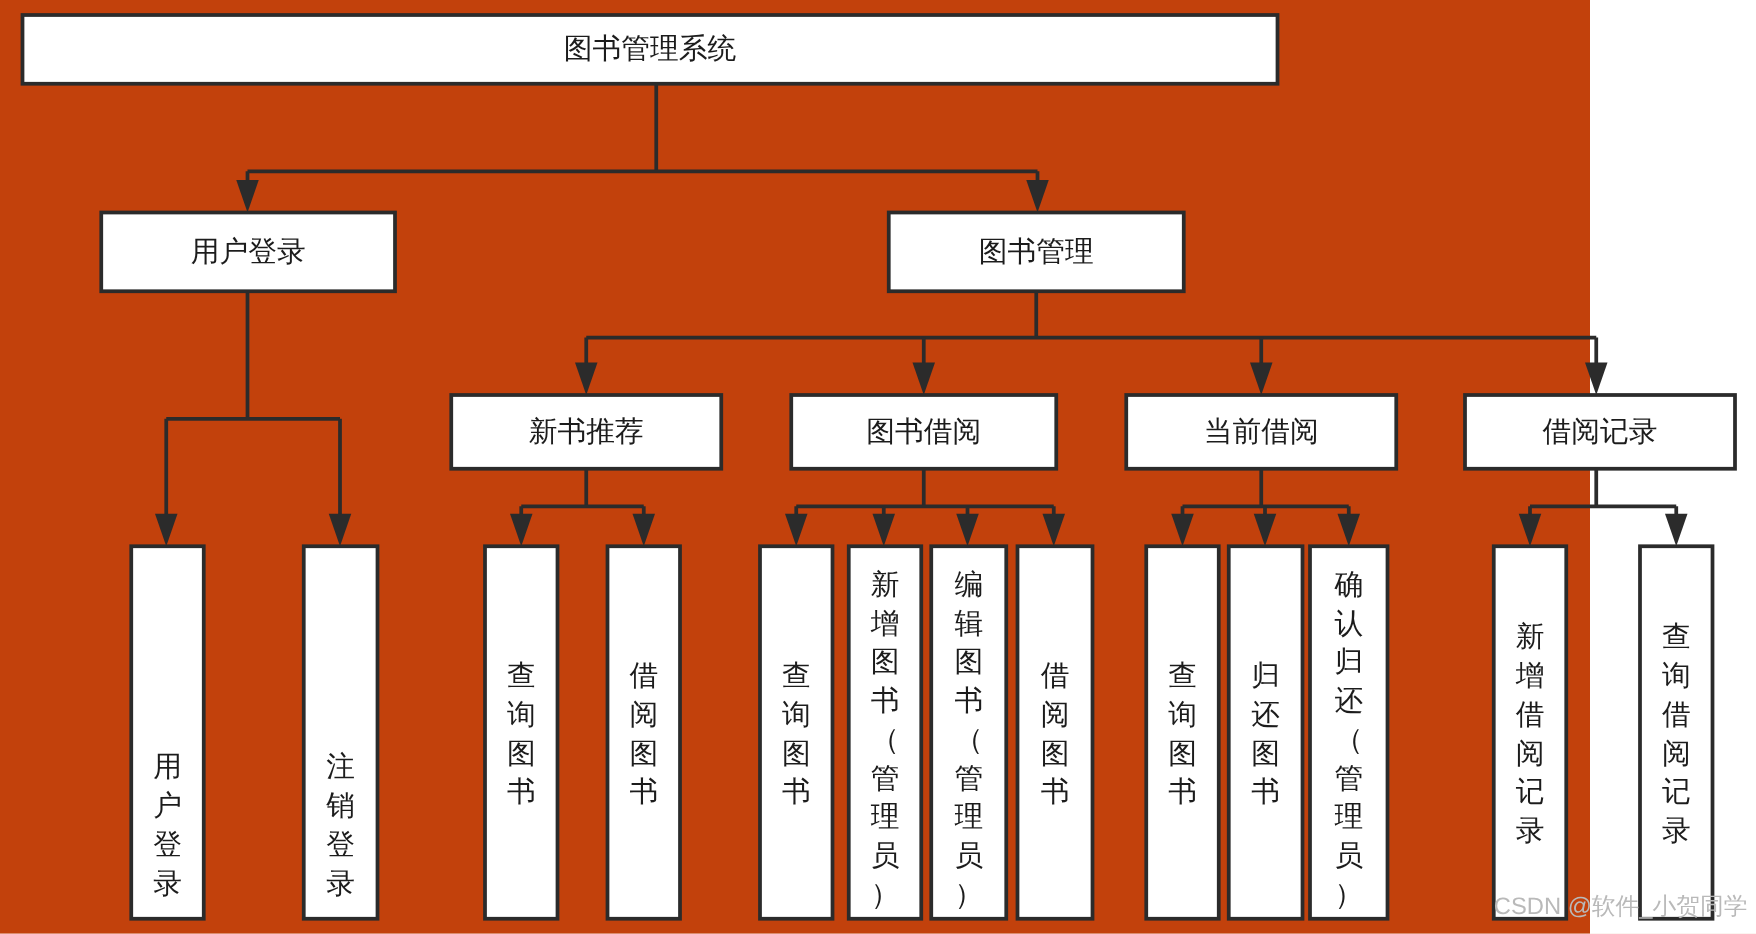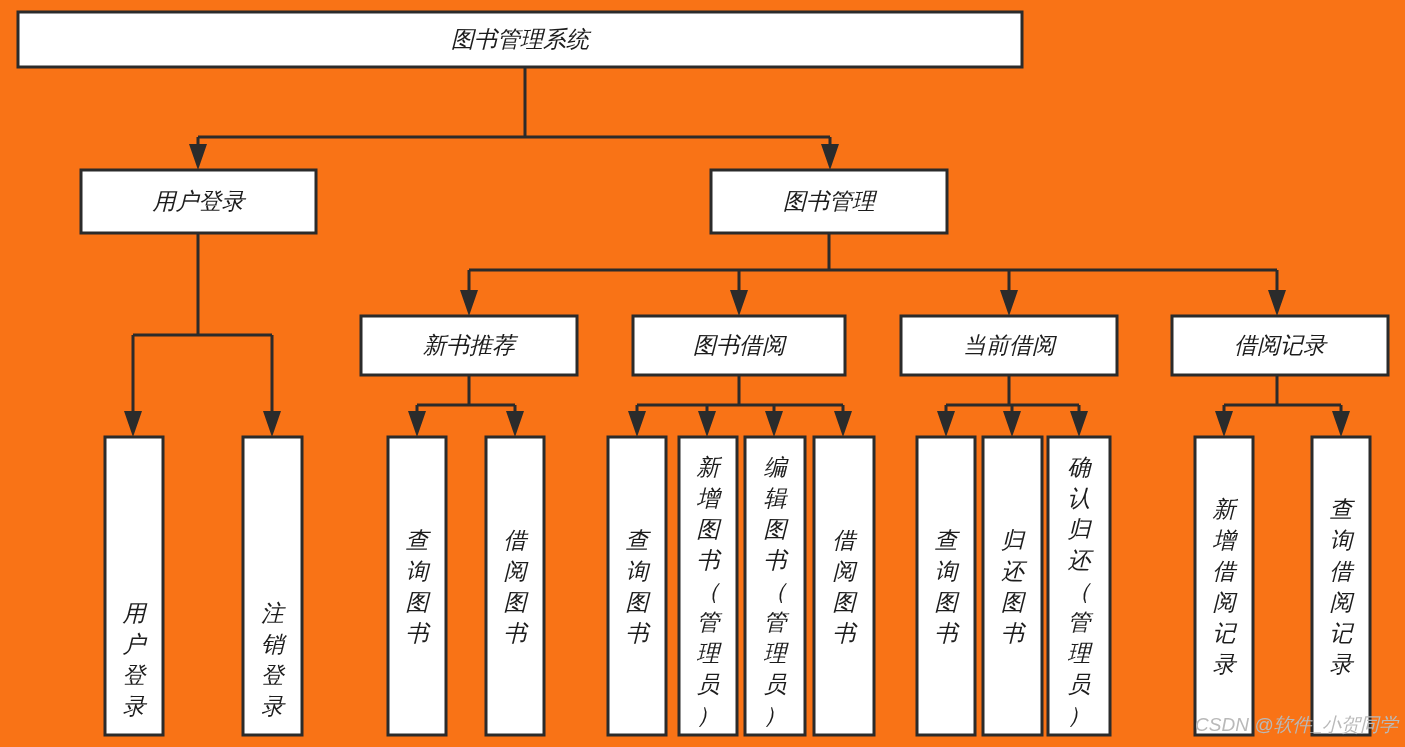--- a/index.html
+++ b/index.html
@@ -9,24 +9,23 @@
     background: #ffffff;
   }
   body {
     width: 1405px;
     height: 747px;
     overflow: hidden;
     font-family: "Liberation Sans", "DejaVu Sans", sans-serif;
   }
   #diagram-root {
     position: relative;
-    width: 1405px;
+    width: 1272px;
     height: 747px;
-    background: #f97316;
-    font-style: italic;
+    background: #c2410c;
   }
   svg#structure-chart {
     display: block;
     width: 1405px;
     height: 747px;
   }
   .node-box {
     fill: #ffffff;
     stroke: #2b2b2b;
     stroke-width: 3;

